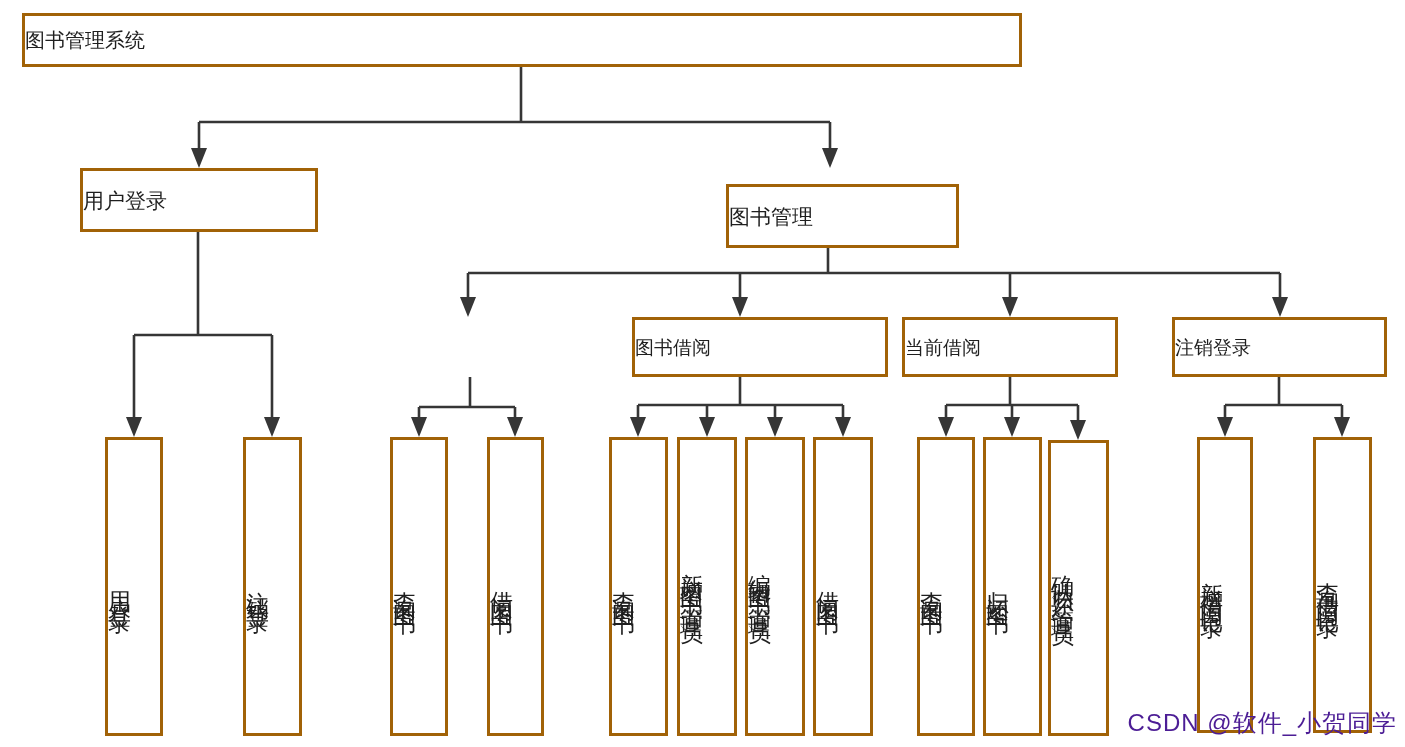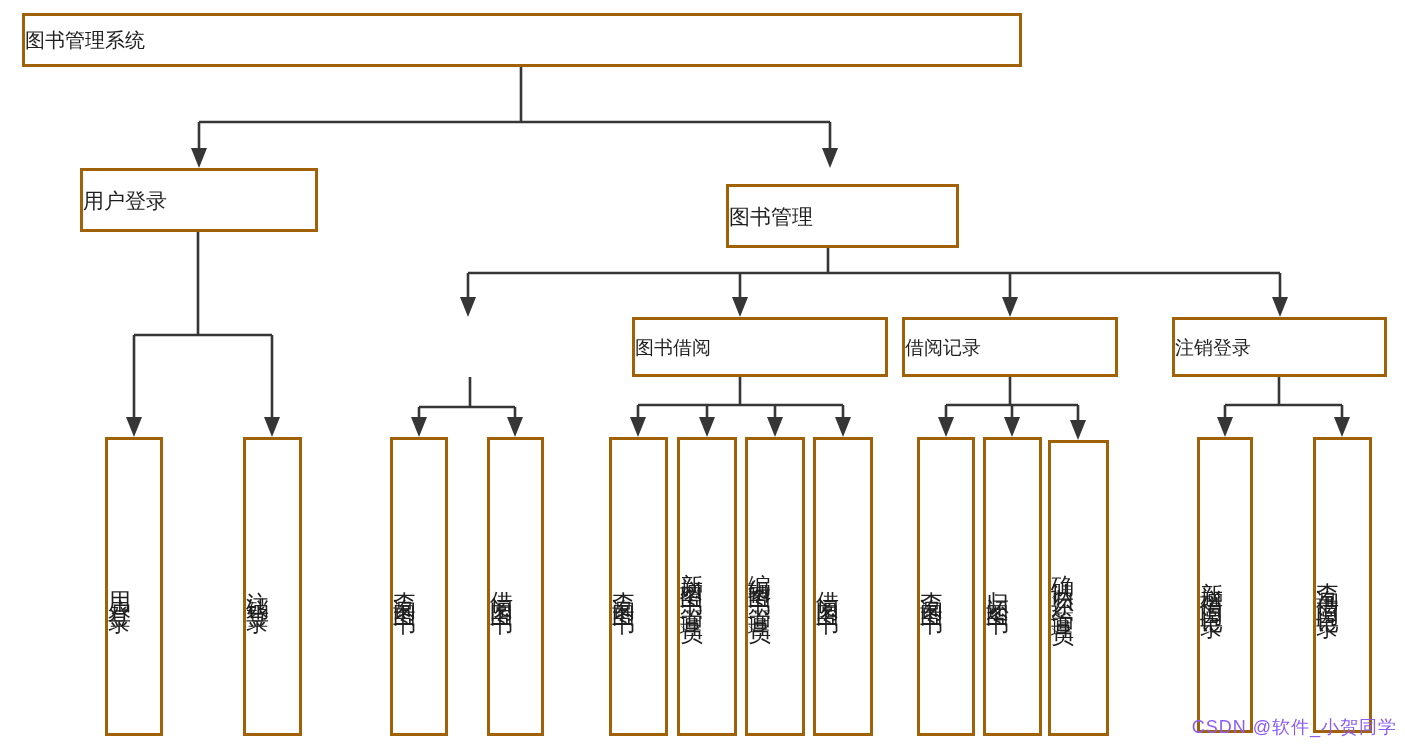--- a/index.html
+++ b/index.html
@@ -39,22 +39,22 @@
     text-orientation: mixed;
     font-size: 23px;
     line-height: 1;
     letter-spacing: 7px;
     white-space: nowrap;
   }
   #watermark {
     position: absolute;
     right: 8px;
     bottom: 8px;
-    font-size: 18px;
-    color: #8b5cf6;
+    font-size: 24px;
+    color: #4c1d95;
     letter-spacing: 1px;
     white-space: nowrap;
   }
 </style>
 </head>
 <body>
 
 <div id="stage">
 
   <svg id="connectors" viewBox="0 0 1405 747" xmlns="http://www.w3.org/2000/svg">
@@ -105,21 +105,21 @@
     <span class="l2-label">用户登录</span>
   </div>
   <div class="box hbox" style="left:712px; top:184px; width:233px; height:64px;margin-left:14px;">
     <span class="l2-label">图书管理</span>
   </div>
 
   <div class="box hbox" style="left:632px; top:317px; width:256px; height:60px;">
     <span class="l3-label">图书借阅</span>
   </div>
   <div class="box hbox" style="left:902px; top:317px; width:216px; height:60px;">
-    <span class="l3-label">借阅记录</span>
+    <span class="l3-label">当前借阅</span>
   </div>
   <div class="box hbox" style="left:1172px; top:317px; width:215px; height:60px;">
     <span class="l3-label">注销登录</span>
   </div>
 
   <div class="box vbox" style="left:105px; top:437px; width:58px; height:299px;">
     <span>用户登录</span>
   </div>
   <div class="box vbox" style="left:243px; top:437px; width:59px; height:299px;">
     <span>注销登录</span>

